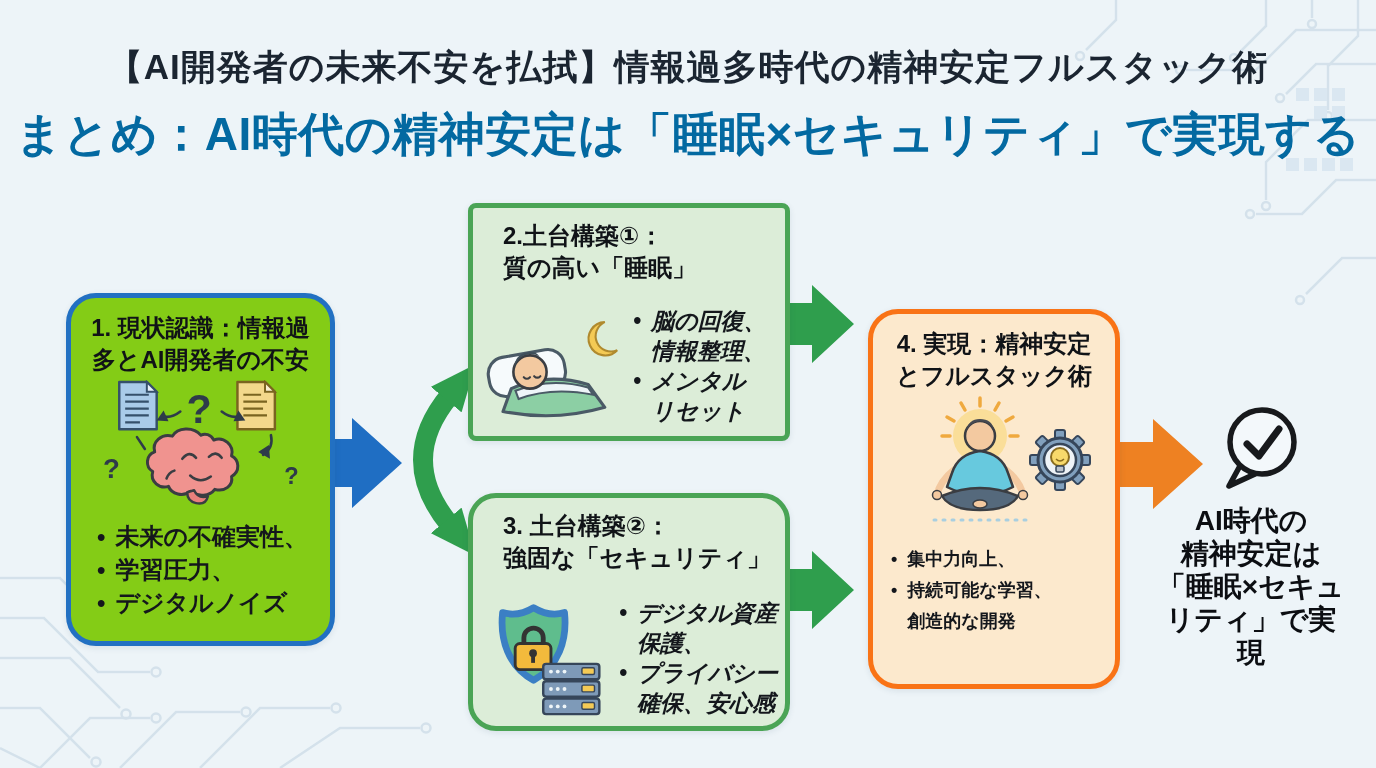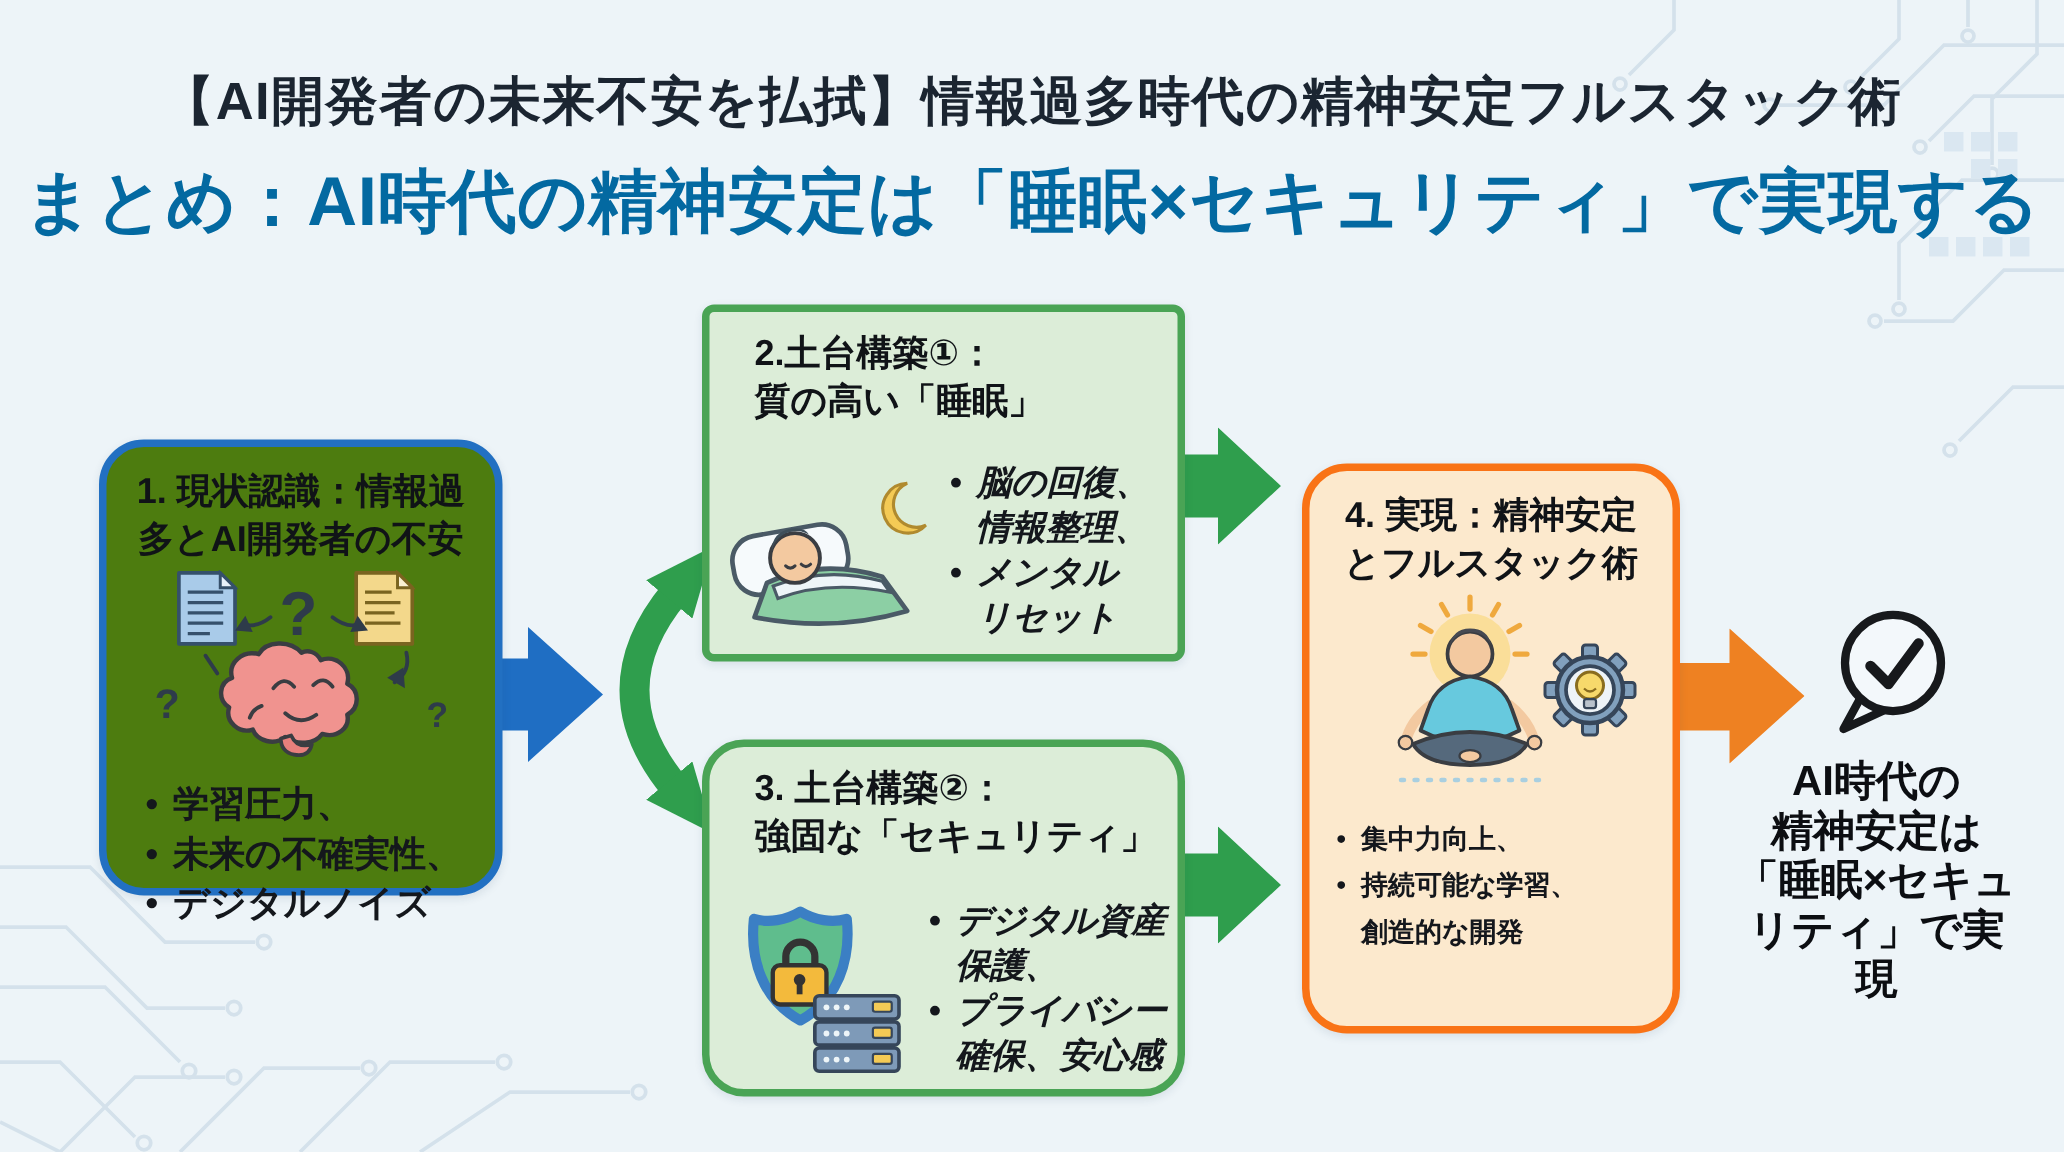--- a/index.html
+++ b/index.html
@@ -19,21 +19,21 @@
   .title2{
     left:0;right:0;top:104px;text-align:center;
     font-size:46px;font-weight:800;color:#0369a1;letter-spacing:.5px;
     white-space:pre-line;
   }
   
   .box{
     box-sizing:border-box;border-radius:30px;
     box-shadow:0 2px 6px rgba(30,60,90,.10);
   }
-  .box1{left:66px;top:293px;width:269px;height:304px;background:#4d7c0f;border:5px solid #2270c2;}
+  .box1{left:66px;top:293px;width:269px;height:353px;background:#84cc16;border:5px solid #2270c2;}
   .box2{left:468px;top:203px;width:322px;height:238px;background:#dcedd8;border:5px solid #4aa455;border-radius:8px;}
   .box3{left:468px;top:493px;width:322px;height:238px;background:#dcedd8;border:5px solid #4aa455;border-radius:28px;}
   .box4{left:868px;top:309px;width:252px;height:380px;background:#fce9cd;border:5px solid #f97316;}
   .box-title{
     font-size:24px;line-height:32px;font-weight:800;color:#101317;
     white-space:pre-line;margin-top:14px;
   }
   .box1 .box-title,.box4 .box-title{text-align:center;padding:0 4px;}
   .box2 .box-title,.box3 .box-title{padding-left:30px;margin-top:12px;}
   .bullets{list-style:none;margin:0;padding:0;font-weight:700;}
@@ -164,24 +164,24 @@
       <polygon points="67,31 60,41 72,42"></polygon>
         <polygon points="143,31 150,41 138,42"></polygon>
         <polygon points="163,73 175,80 174,66"></polygon>
     </g>
     <path d="M105,56 c-8,-9 -24,-8 -29,1 c-11,-3 -21,6 -18,16 c-9,3 -10,15 -2,20 c-3,10 7,18 16,15 c3,8 15,11 22,5 c8,6 20,5 25,-2 c10,3 19,-4 17,-13 c9,-5 8,-17 0,-21 c3,-11 -8,-20 -18,-16 c-3,-6 -9,-7 -13,-5 z" fill="#f0938f" stroke="#3a3d42" stroke-width="3" stroke-linejoin="round"></path>
     <path d="M86,80 q7,-9 14,-1 M113,78 q7,-7 13,1 M94,97 q10,9 21,1 M78,92 q-6,2 -8,8" fill="none" stroke="#3a3d42" stroke-width="2.6" stroke-linecap="round"></path>
     <path d="M98,112 q4,9 14,6 q-2,9 -12,7 q-9,-2 -9,-11 z" fill="#e9807c" stroke="#3a3d42" stroke-width="2.5" stroke-linejoin="round"></path>
   </svg>
   <ul class="bullets">
     <li>
+        <span class="bullet-text">未来の不確実性、</span>
+      </li>
+    <li>
         <span class="bullet-text">学習圧力、</span>
-      </li>
-    <li>
-        <span class="bullet-text">未来の不確実性、</span>
       </li>
     <li>
         <span class="bullet-text">デジタルノイズ</span>
       </li>
   </ul>
 </div>
 
 <div class="abs box box2">
   <div class="box-title">2.土台構築①：
 質の高い「睡眠」</div>

